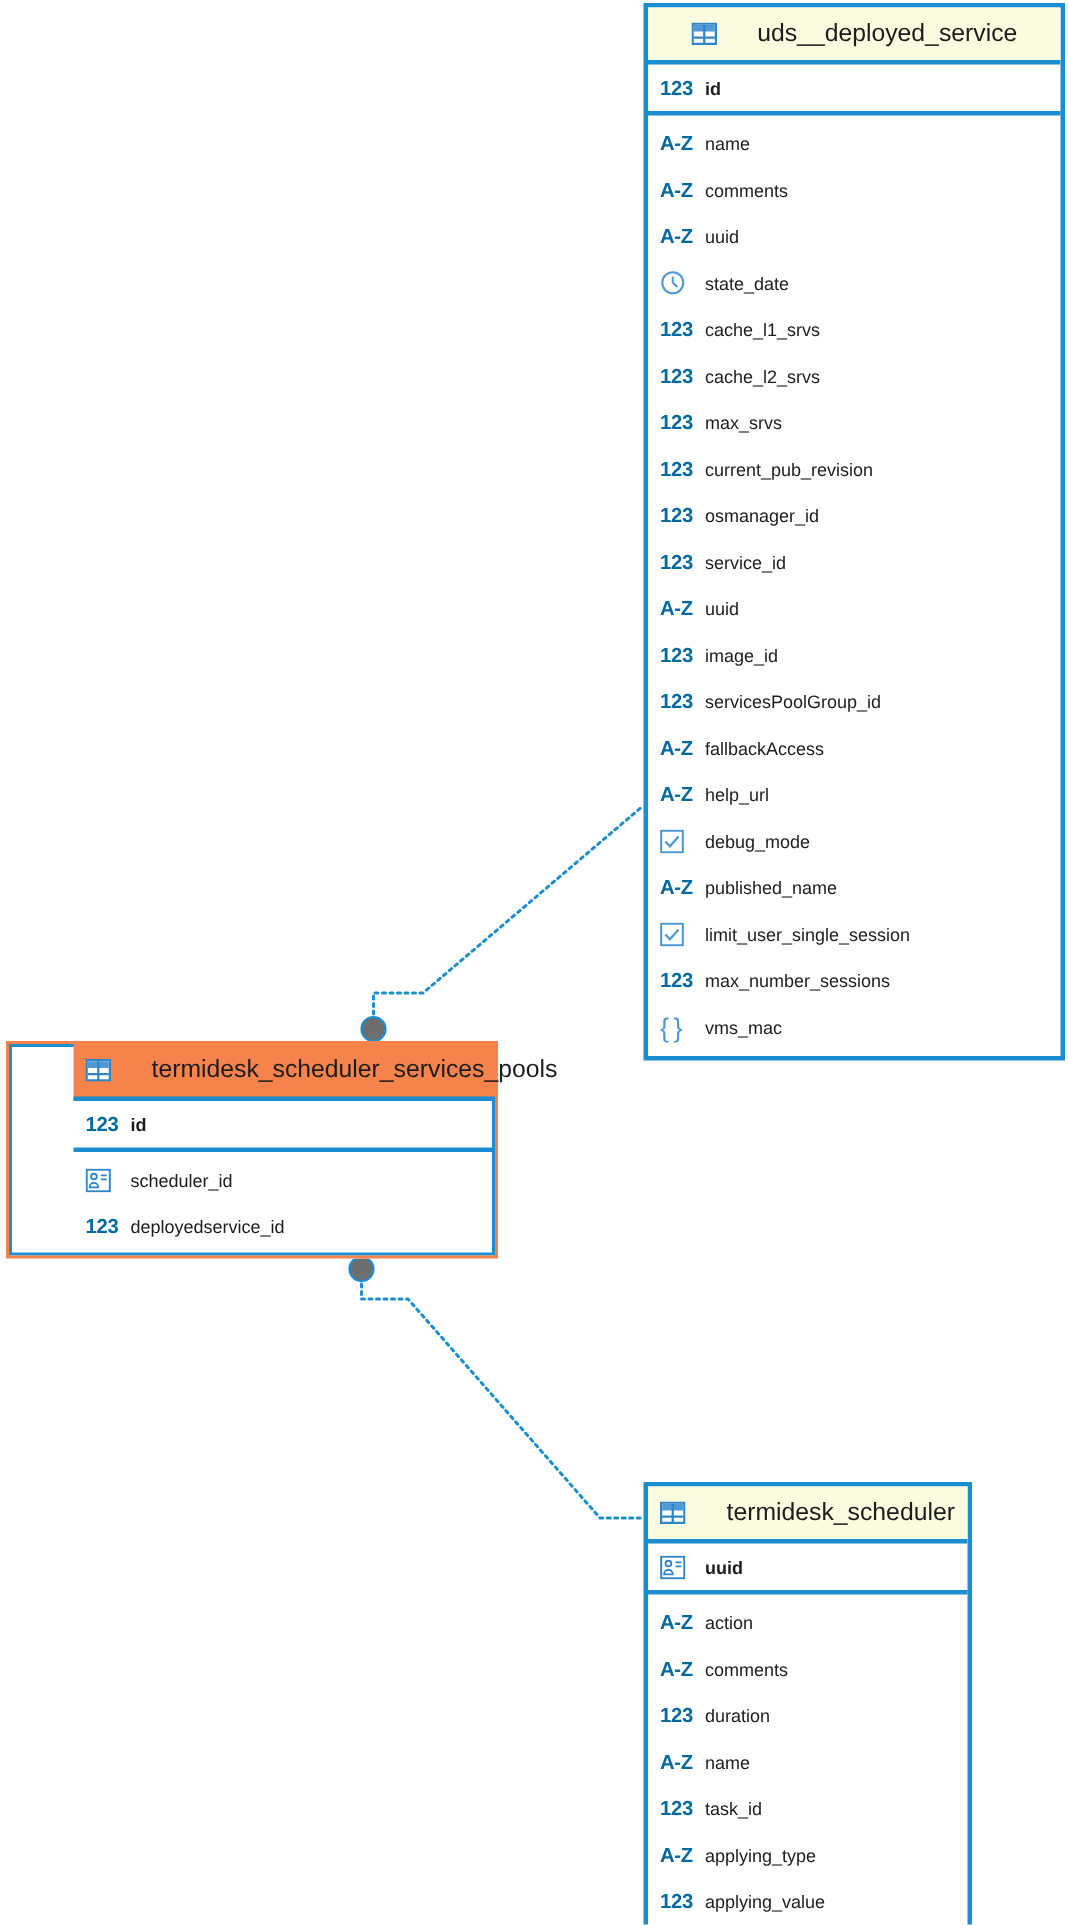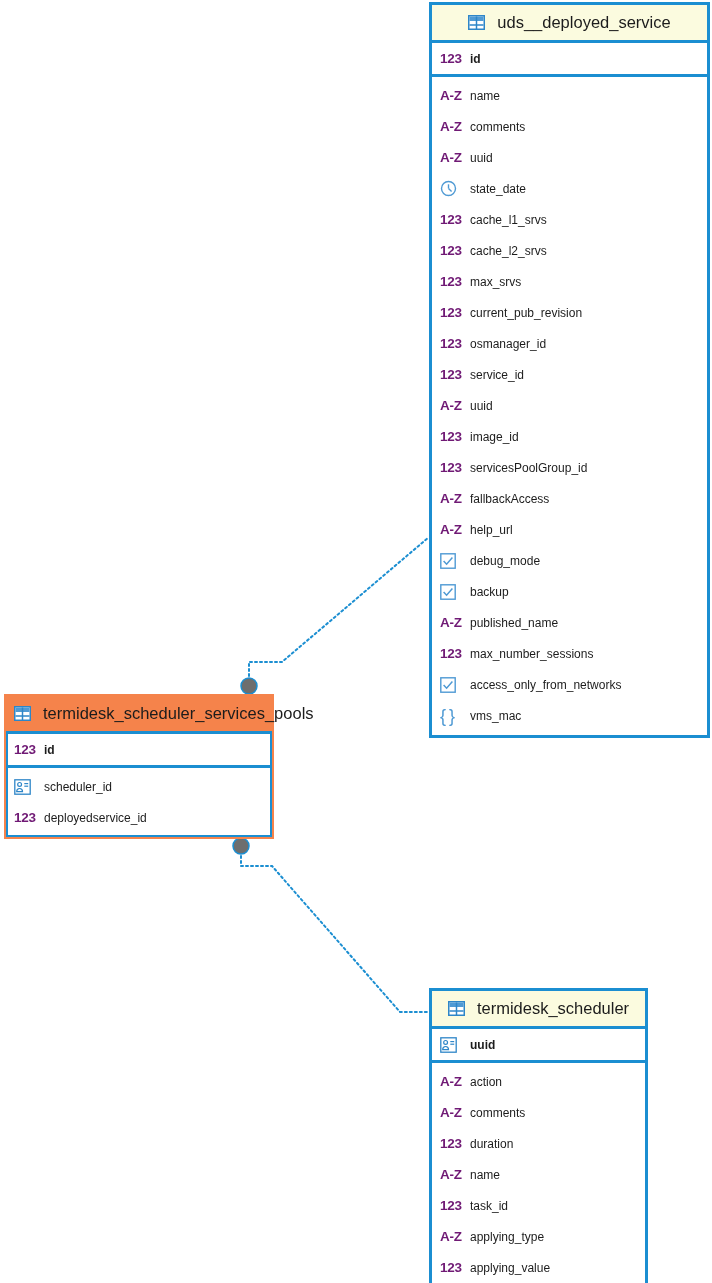--- a/index.html
+++ b/index.html
@@ -7,36 +7,36 @@
        font-family:"Liberation Sans","DejaVu Sans",sans-serif;}
 
   .canvas{position:absolute;inset:0;}
 
   
   svg.links{position:absolute;left:0;top:0;width:712px;height:1283px;overflow:visible;}
 
   
   .entity{position:absolute;background:#ffffff;border:3px solid #1b8ed1;box-sizing:border-box;}
 
-  .entity-header{display:flex;align-items:center;justify-content:center;gap:7px;
+  .entity-header{display:flex;align-items:center;justify-content:center;gap:22px;
       background:#fbfbdf;height:38px;box-sizing:border-box;
       border-bottom:3px solid #1b8ed1;padding:0 8px;}
   .entity-header.selected{background:#f5834b;border-bottom-color:#1b8ed1;justify-content:flex-start;padding-left:8px;}
   .entity.selected{border-color:#f5834b;border-width:2px;box-shadow:0 0 0 2px #1b8ed1 inset;}
   .entity-title{font-size:16.5px;color:#1c1c1c;white-space:nowrap;}
 
   .pk-section{border-bottom:3px solid #1b8ed1;}
   .row{display:flex;align-items:center;gap:8px;height:31px;padding:0 0 0 8px;box-sizing:border-box;}
   .row .label{font-size:12px;color:#1c1c1c;white-space:nowrap;line-height:1;}
   .row.pk .label{font-weight:bold;}
   .cols-section{padding-top:3px;padding-bottom:4px;}
 
   
   .tic{width:22px;min-width:22px;height:20px;display:flex;align-items:center;justify-content:flex-start;}
-  .tic-text{font-size:13.5px;color:#701a75;font-weight:bold;letter-spacing:-0.2px;
+  .tic-text{font-size:13.5px;color:#0369a1;font-weight:bold;letter-spacing:-0.2px;
             font-family:"Liberation Sans","DejaVu Sans",sans-serif;line-height:1;}
   .tic svg{display:block;}
   .brace{font-size:18px;color:#4f9ad4;line-height:1;letter-spacing:-1px;}
 </style>
 </head>
 <body>
 
 <div class="canvas">
 
   <svg class="links">
@@ -167,58 +167,49 @@
         <span class="tic">
           <svg width="16" height="16" viewBox="0 0 16 16">
               <rect x="0.8" y="0.8" width="14.4" height="14.4" fill="#ffffff" stroke="#4f9ad4" stroke-width="1.4"></rect>
               <polyline points="3.6,8 6.6,11.2 12.4,4.6" fill="none" stroke="#4f9ad4" stroke-width="1.5"></polyline>
             </svg>
         </span>
         <span class="label">debug_mode</span>
       </div>
       <div class="row">
         <span class="tic">
+            <span class="tic-text">A-Z</span>
+          </span>
+        <span class="label">published_name</span>
+      </div>
+      <div class="row">
+        <span class="tic">
           <svg width="16" height="16" viewBox="0 0 16 16">
               <rect x="0.8" y="0.8" width="14.4" height="14.4" fill="#ffffff" stroke="#4f9ad4" stroke-width="1.4"></rect>
               <polyline points="3.6,8 6.6,11.2 12.4,4.6" fill="none" stroke="#4f9ad4" stroke-width="1.5"></polyline>
             </svg>
         </span>
-        <span class="label">backup</span>
-      </div>
-      <div class="row">
-        <span class="tic">
-            <span class="tic-text">A-Z</span>
-          </span>
-        <span class="label">published_name</span>
+        <span class="label">limit_user_single_session</span>
       </div>
       <div class="row">
         <span class="tic">
             <span class="tic-text">123</span>
           </span>
         <span class="label">max_number_sessions</span>
       </div>
       <div class="row">
         <span class="tic">
-          <svg width="16" height="16" viewBox="0 0 16 16">
-              <rect x="0.8" y="0.8" width="14.4" height="14.4" fill="#ffffff" stroke="#4f9ad4" stroke-width="1.4"></rect>
-              <polyline points="3.6,8 6.6,11.2 12.4,4.6" fill="none" stroke="#4f9ad4" stroke-width="1.5"></polyline>
-            </svg>
-        </span>
-        <span class="label">access_only_from_networks</span>
-      </div>
-      <div class="row">
-        <span class="tic">
             <span class="brace">{ }</span>
           </span>
         <span class="label">vms_mac</span>
       </div>
     </div>
   </div>
 
-  <div class="entity selected" style="left:4px;top:694px;width:270px;">
+  <div class="entity selected" style="left:4px;top:694px;width:328px;padding-left:43px;">
     <div class="entity-header selected">
       <span class="tic">
         <svg width="17" height="15" viewBox="0 0 17 15">
           <rect x="0.75" y="0.75" width="15.5" height="13.5" fill="#ffffff" stroke="#2e86c8" stroke-width="1.5"></rect>
           <rect x="1.5" y="1.5" width="14" height="4.5" fill="#4f9ad4"></rect>
           <line x1="8.5" y1="1.5" x2="8.5" y2="14" stroke="#2e86c8" stroke-width="1.5"></line>
           <line x1="1.5" y1="10" x2="15.5" y2="10" stroke="#2e86c8" stroke-width="1.5"></line>
         </svg>
       </span>
       <span class="entity-title">termidesk_scheduler_services_pools</span>

